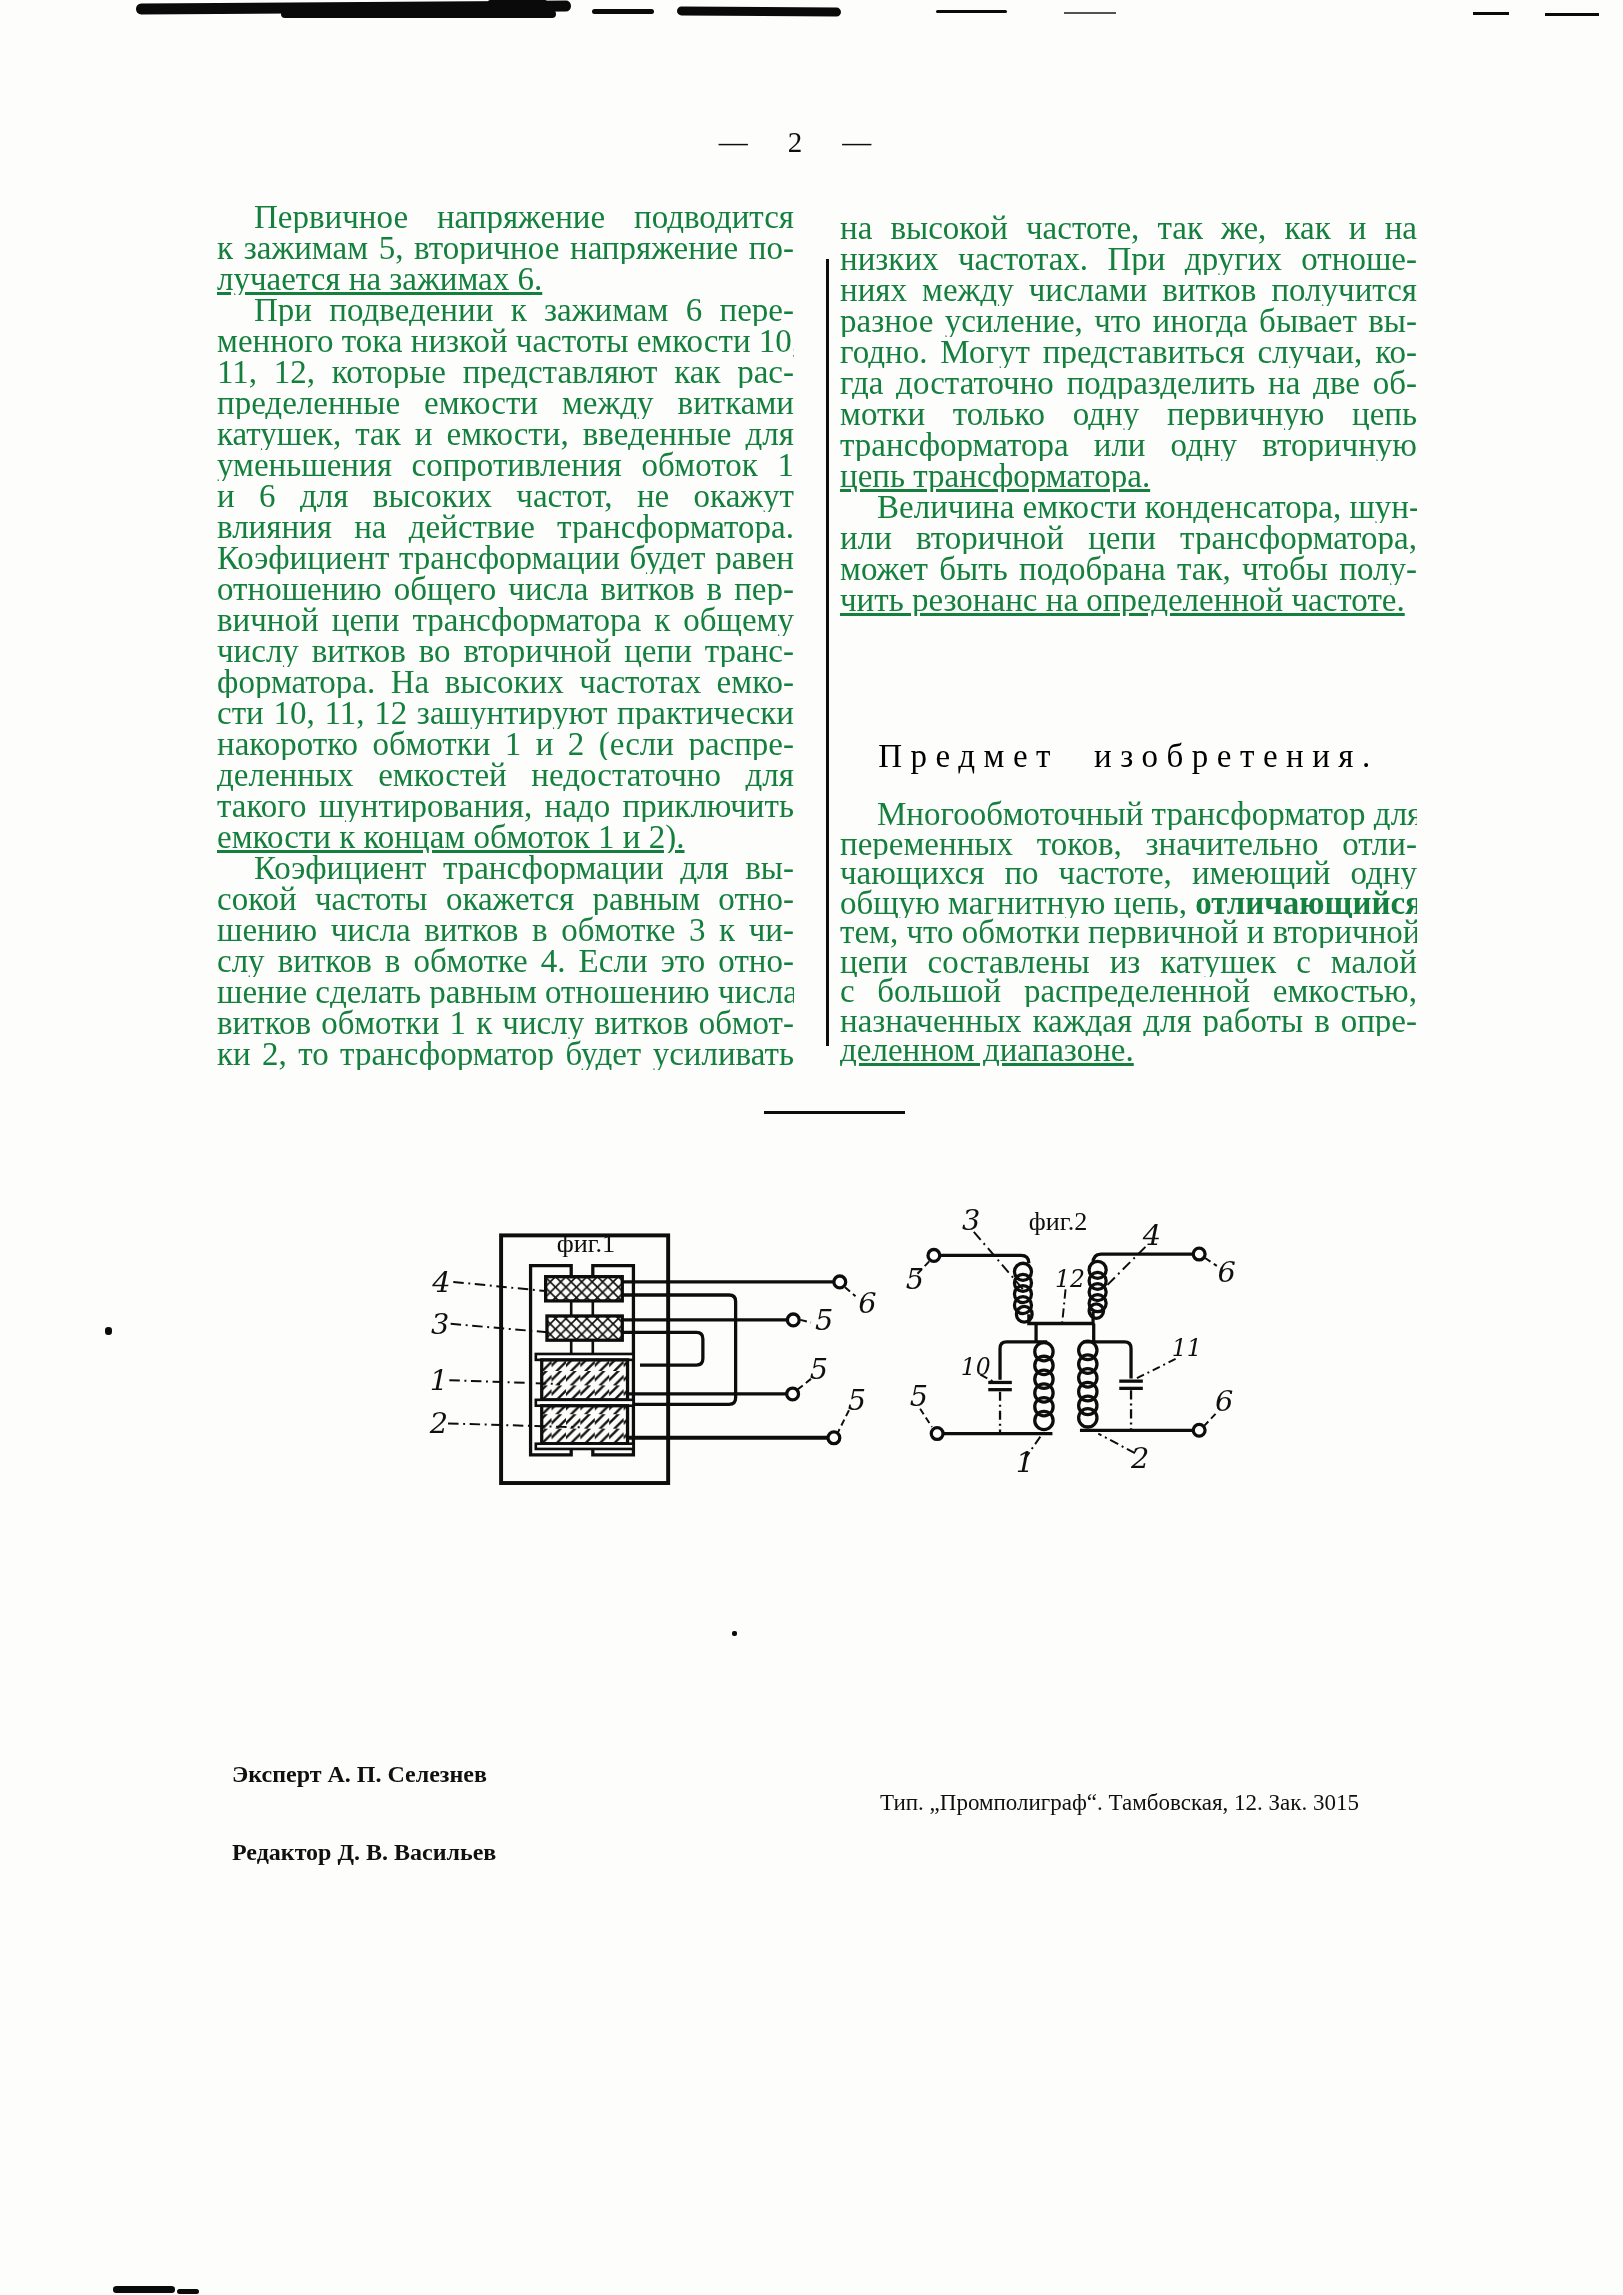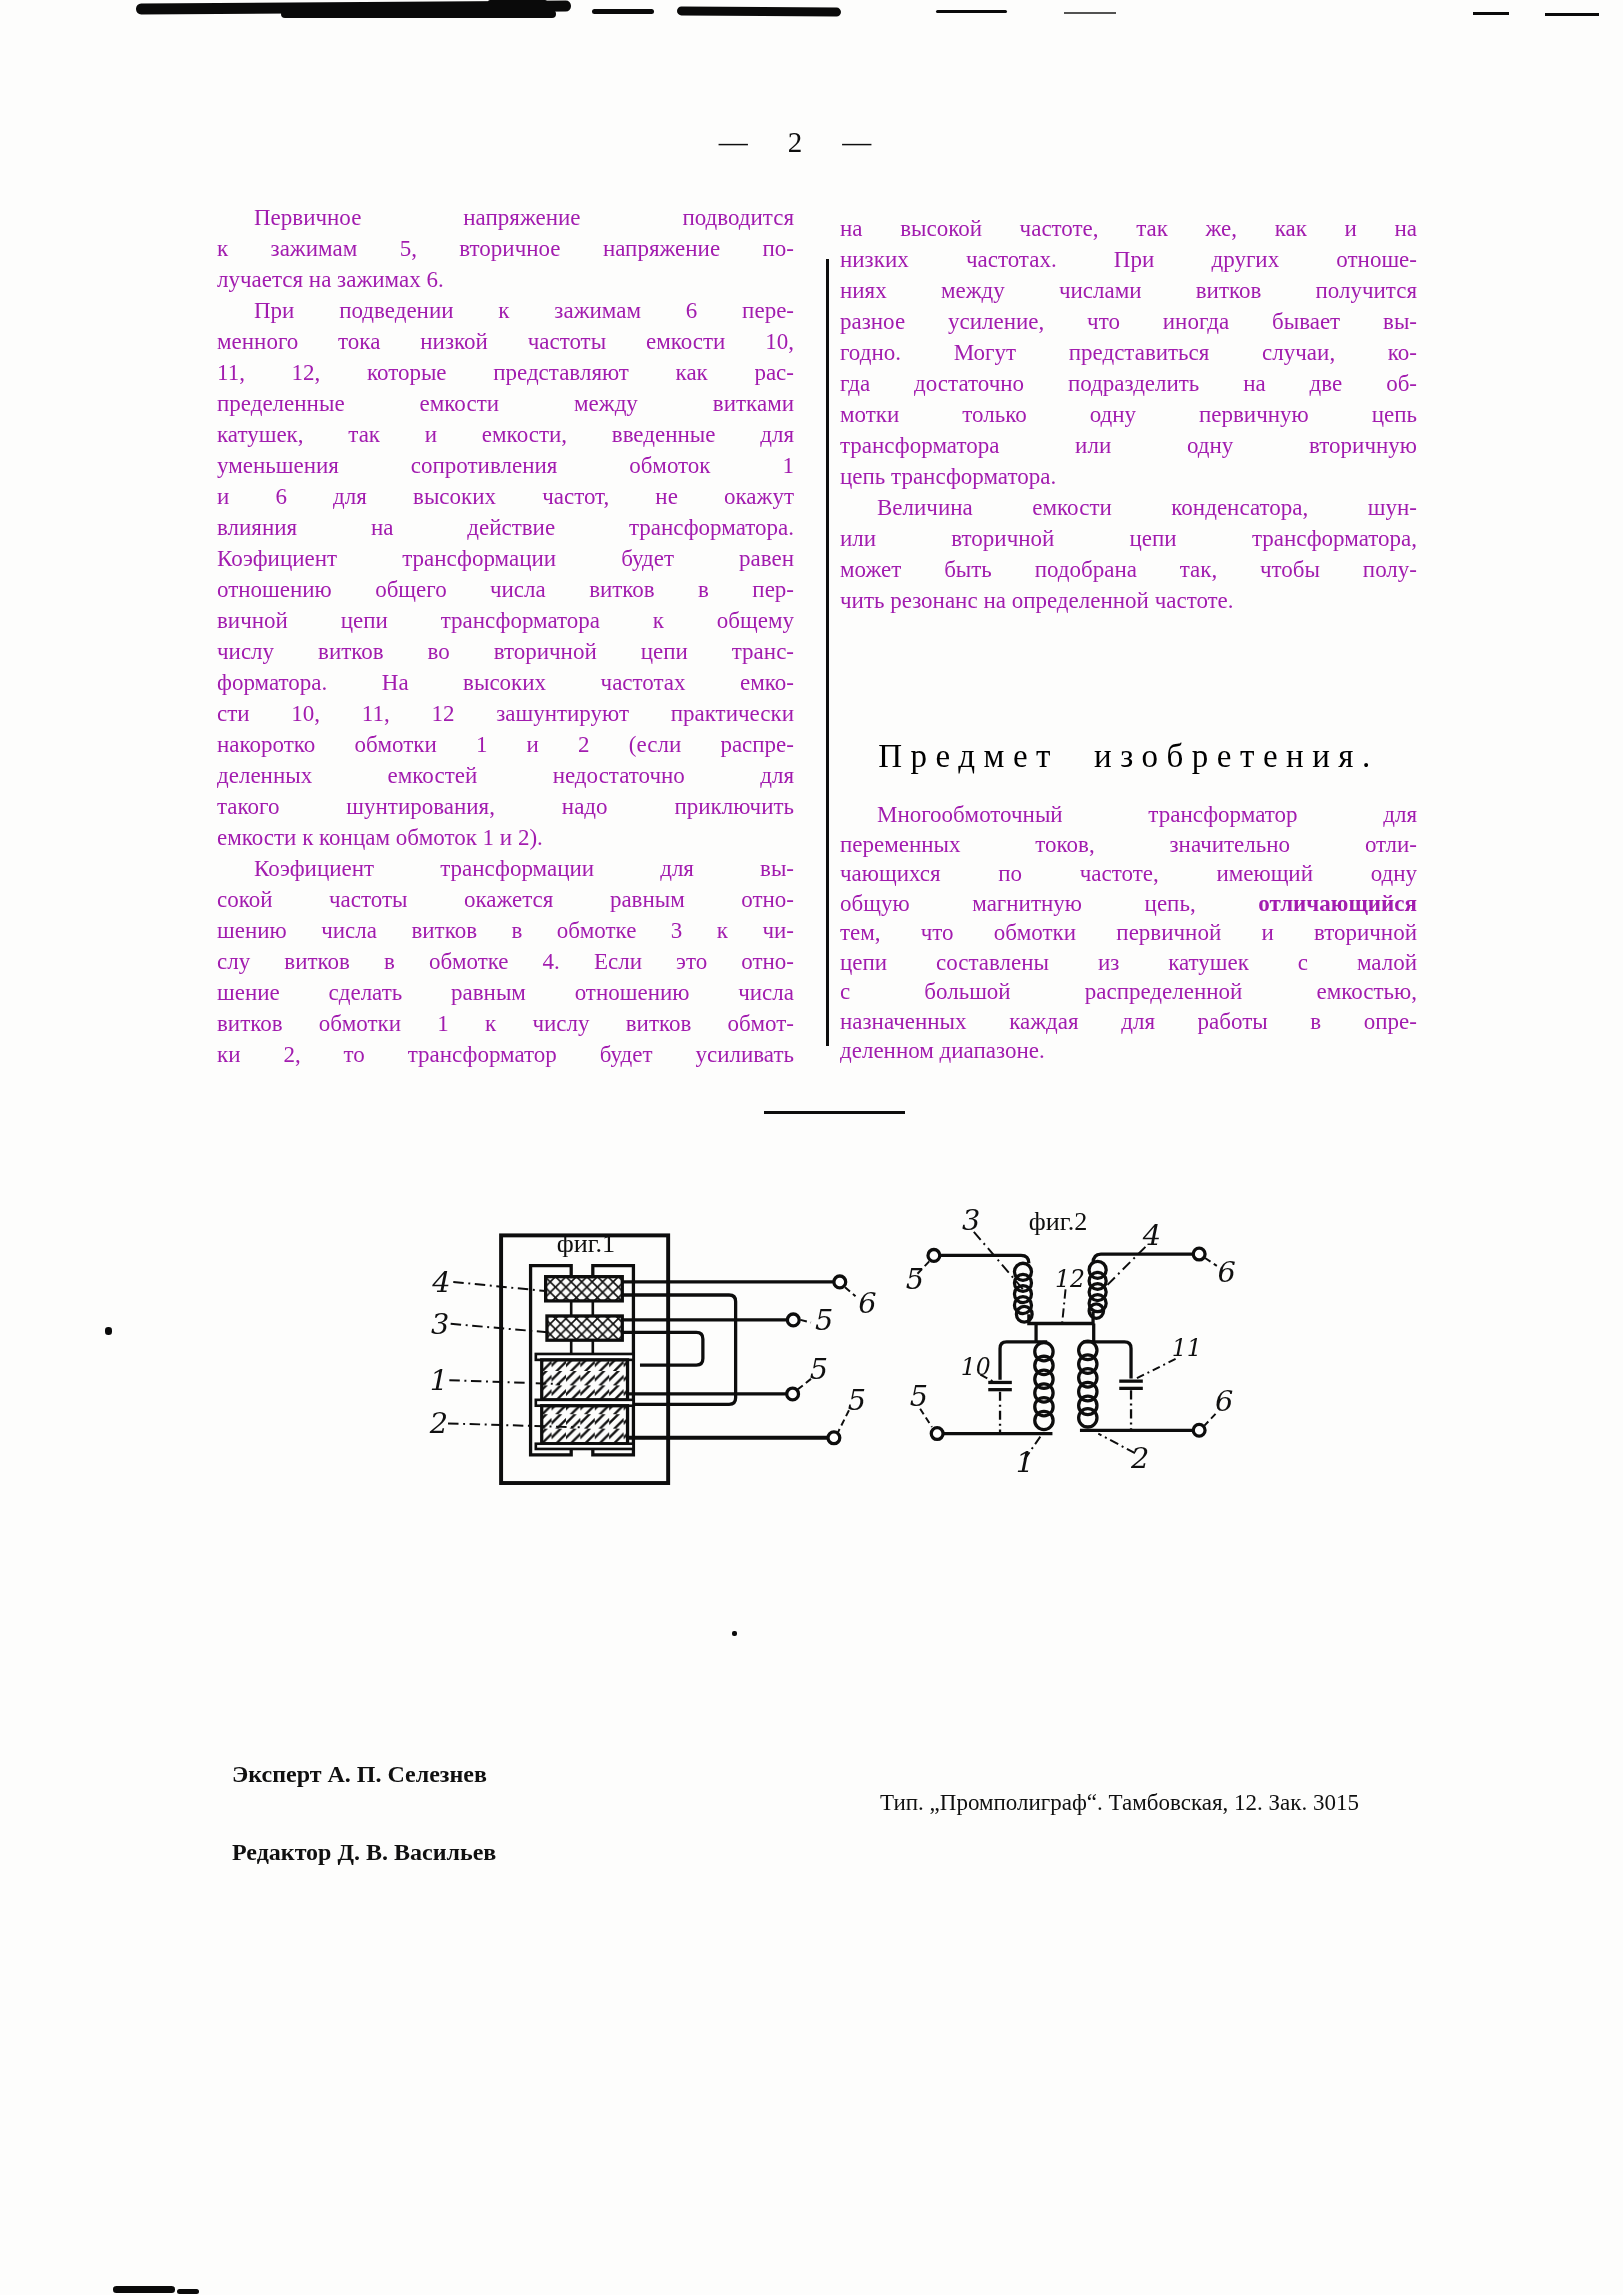--- a/index.html
+++ b/index.html
@@ -9,26 +9,26 @@
     font-family:"Liberation Serif","DejaVu Serif",serif;
   }
   .abs{position:absolute;}
   .artifact{position:absolute;background:#0a0a0a;}
   
   #page-number{
     left:668px;top:126px;width:262px;text-align:center;
     font-size:29px;letter-spacing:7.9px;word-spacing:17px;color:#0e0e0e;
   }
   
-  .col{position:absolute;width:577px;font-size:23px;color:#a21caf;}
+  .col{position:absolute;width:577px;font-size:33px;color:#15803d;}
   .para .ln{
     line-height:31px;height:31px;overflow:hidden;
     text-align:justify;text-align-last:justify;white-space:nowrap;
   }
-  .para .ln.ln-last{text-align-last:left;}
+  .para .ln.ln-last{text-align-last:left;text-decoration:underline;}
   .para.indent .ln:first-child{text-indent:37px;}
   #col-left{left:217px;top:202px;}
   #col-right{left:840px;top:213px;}
   #col-right-claim{left:840px;top:800px;}
   #col-right-claim .ln{line-height:29.5px;height:29.5px;}
   .section-heading{
     position:absolute;left:840px;top:738px;width:577px;text-align:center;
     font-size:33px;letter-spacing:8.5px;word-spacing:18.3px;color:#000000;
   }
   

